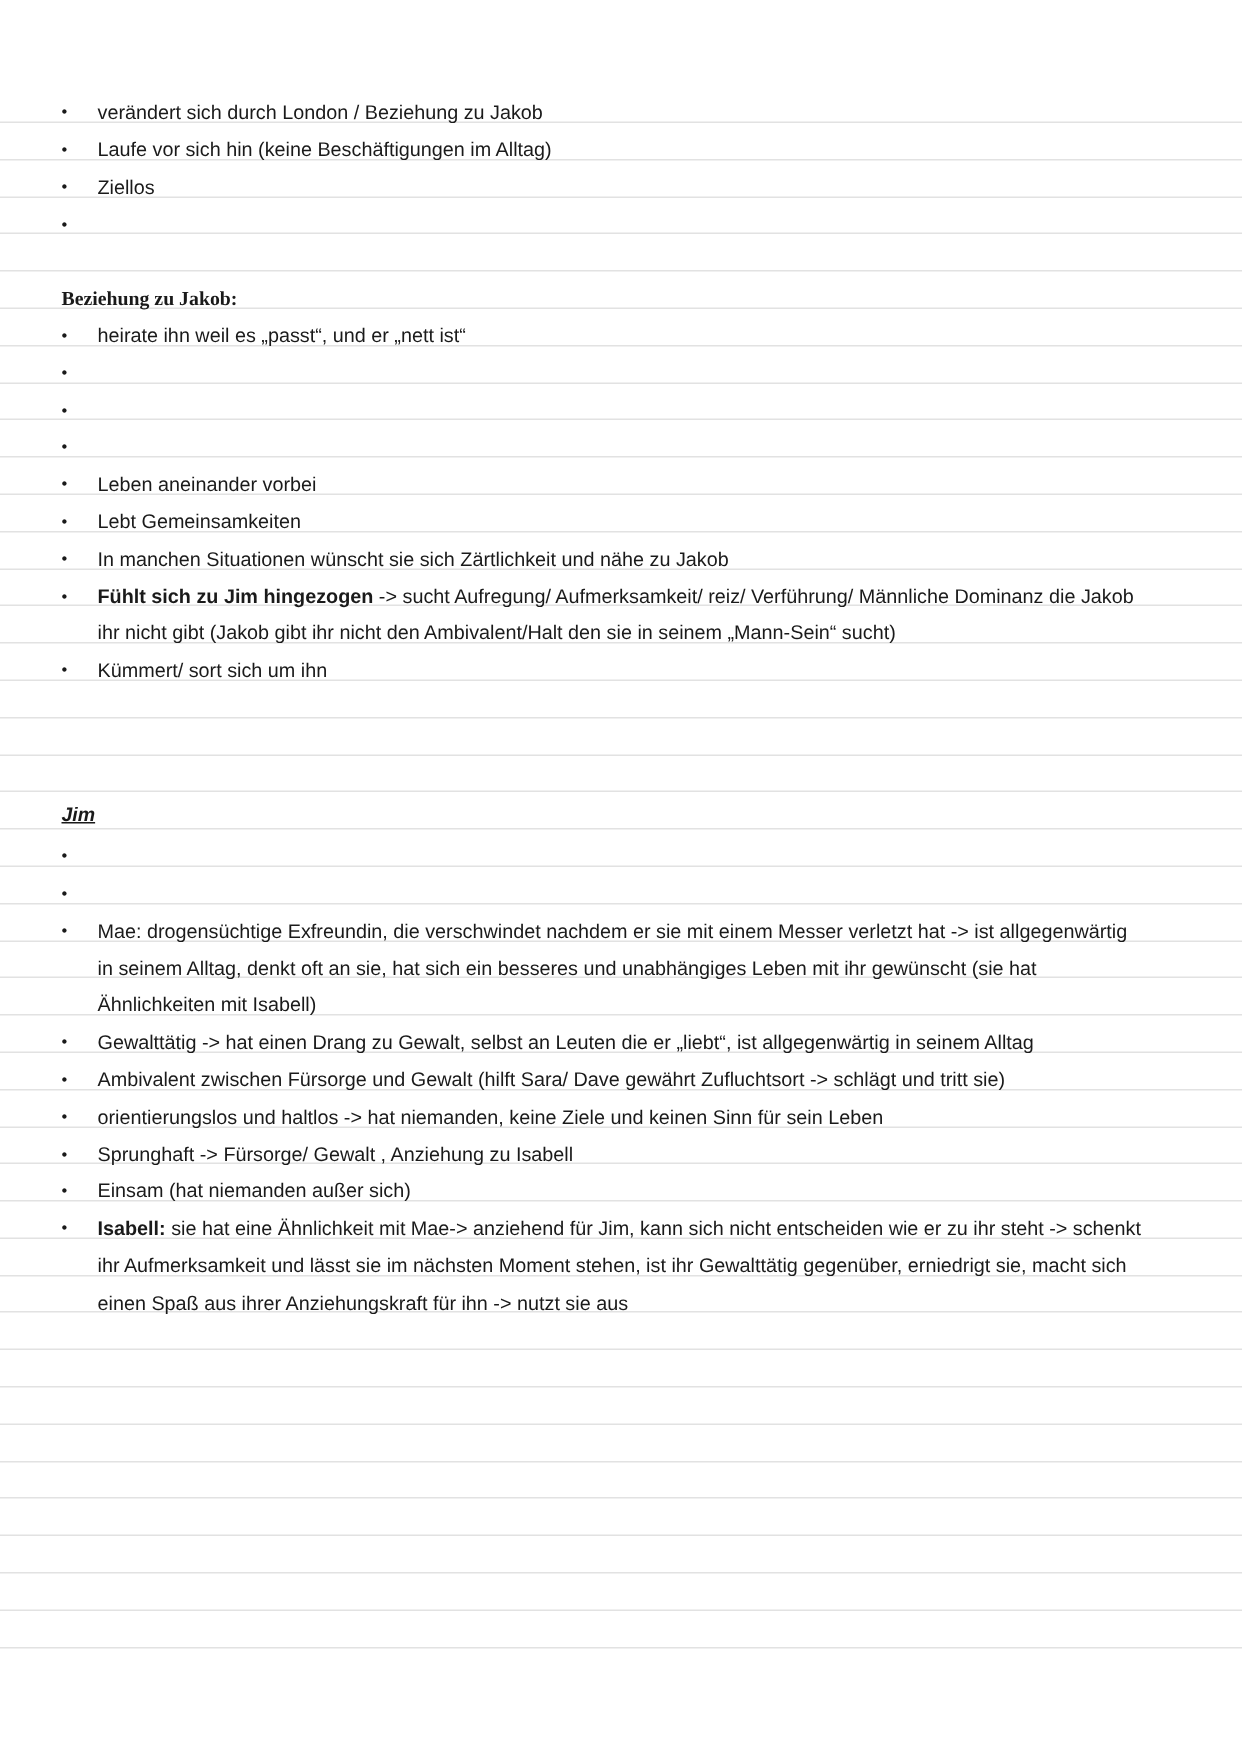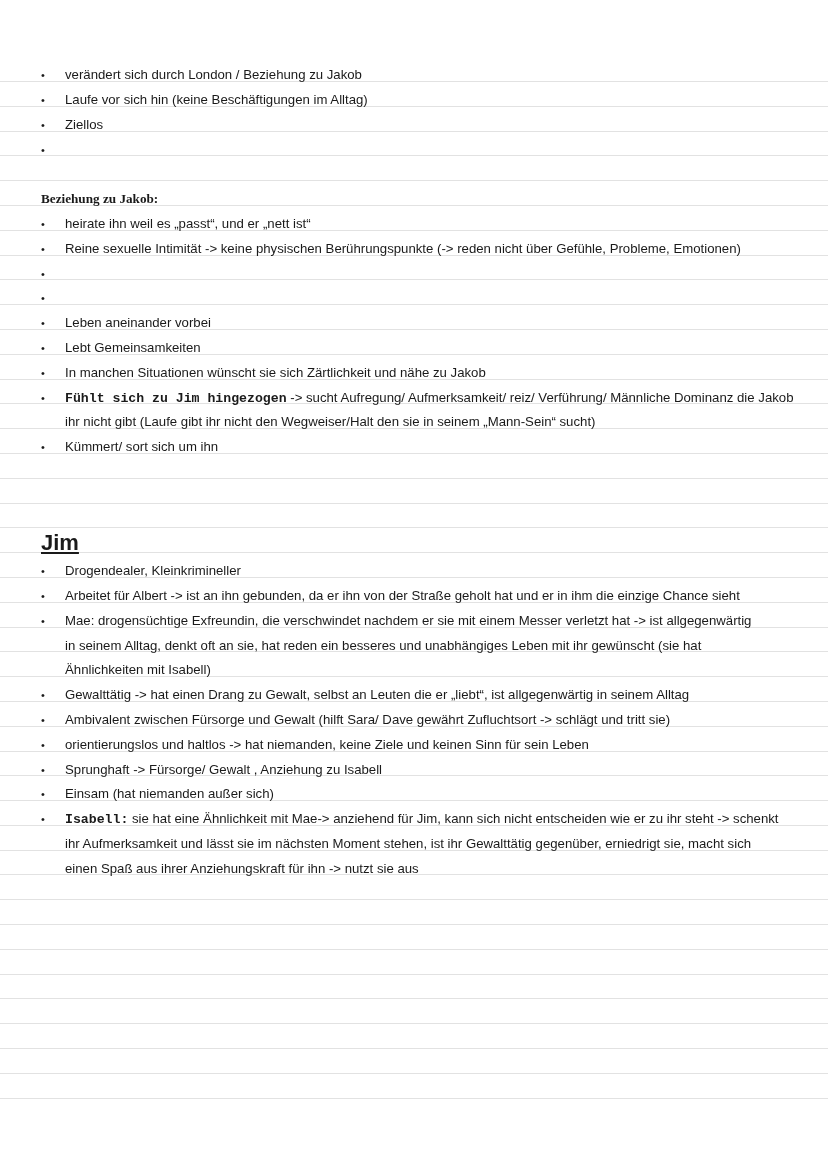--- a/index.html
+++ b/index.html
@@ -9,23 +9,23 @@
   }
   .page { position: absolute; left: 0; top: 57.2px; width: 828px; }
   .row {
     position: relative; height: 24.8px; box-sizing: border-box;
     border-bottom: 1px solid #e2e2e2;
     font-size: 13.2px; line-height: 24.8px; white-space: nowrap;
   }
   .row .txt { position: absolute; left: 65px; top: 6px; }
   .row .bullet { position: absolute; left: 41px; top: 6px; font-size: 11px; }
   .row.heading .txt { left: 41px; font-weight: bold; font-family: Liberation Serif, serif; }
-  .row.title .txt { left: 41px; font-size: 22px; font-weight: bold; text-decoration: underline; top: 3px; }
+  .row.title .txt { left: 41px; font-size: 13px; font-weight: bold; font-style: italic; text-decoration: underline; top: 3px; }
   .row.cont .txt { left: 65px; }
-  b { font-weight: bold; font-family: Liberation Mono, monospace; }
+  b { font-weight: bold; }
 </style>
 </head>
 <body>
 
 <div class="page" id="page">
     <div class="row bullet">
       <span class="bullet">•</span>
       <span class="txt">verändert sich durch London / Beziehung zu Jakob</span>
     </div>
     <div class="row bullet">
@@ -42,21 +42,20 @@
     <div class="row empty"></div>
     <div class="row heading">
       <span class="txt">Beziehung zu Jakob:</span>
     </div>
     <div class="row bullet">
       <span class="bullet">•</span>
       <span class="txt">heirate ihn weil es „passt“, und er „nett ist“</span>
     </div>
     <div class="row bullet">
       <span class="bullet">•</span>
-      <span class="txt">Reine sexuelle Intimität -&gt; keine physischen Berührungspunkte (-&gt; reden nicht über Gefühle, Probleme, Emotionen)</span>
     </div>
     <div class="row bullet">
       <span class="bullet">•</span>
     </div>
     <div class="row bullet">
       <span class="bullet">•</span>
     </div>
     <div class="row bullet">
       <span class="bullet">•</span>
       <span class="txt">Leben aneinander vorbei</span>
@@ -67,46 +66,44 @@
     </div>
     <div class="row bullet">
       <span class="bullet">•</span>
       <span class="txt">In manchen Situationen wünscht sie sich Zärtlichkeit und nähe zu Jakob</span>
     </div>
     <div class="row bullet">
       <span class="bullet">•</span>
       <span class="txt"><b>Fühlt sich zu Jim hingezogen</b><span> -&gt; sucht Aufregung/ Aufmerksamkeit/ reiz/ Verführung/ Männliche Dominanz die Jakob</span></span>
     </div>
     <div class="row cont">
-      <span class="txt">ihr nicht gibt (Laufe gibt ihr nicht den Wegweiser/Halt den sie in seinem „Mann-Sein“ sucht)</span>
+      <span class="txt">ihr nicht gibt (Jakob gibt ihr nicht den Ambivalent/Halt den sie in seinem „Mann-Sein“ sucht)</span>
     </div>
     <div class="row bullet">
       <span class="bullet">•</span>
       <span class="txt">Kümmert/ sort sich um ihn</span>
     </div>
     <div class="row empty"></div>
     <div class="row empty"></div>
     <div class="row empty"></div>
     <div class="row title">
       <span class="txt">Jim</span>
     </div>
     <div class="row bullet">
       <span class="bullet">•</span>
-      <span class="txt">Drogendealer, Kleinkrimineller</span>
     </div>
     <div class="row bullet">
       <span class="bullet">•</span>
-      <span class="txt">Arbeitet für Albert -&gt; ist an ihn gebunden, da er ihn von der Straße geholt hat und er in ihm die einzige Chance sieht</span>
     </div>
     <div class="row bullet">
       <span class="bullet">•</span>
       <span class="txt">Mae: drogensüchtige Exfreundin, die verschwindet nachdem er sie mit einem Messer verletzt hat -&gt; ist allgegenwärtig</span>
     </div>
     <div class="row cont">
-      <span class="txt">in seinem Alltag, denkt oft an sie, hat reden ein besseres und unabhängiges Leben mit ihr gewünscht (sie hat</span>
+      <span class="txt">in seinem Alltag, denkt oft an sie, hat sich ein besseres und unabhängiges Leben mit ihr gewünscht (sie hat</span>
     </div>
     <div class="row cont">
       <span class="txt">Ähnlichkeiten mit Isabell)</span>
     </div>
     <div class="row bullet">
       <span class="bullet">•</span>
       <span class="txt">Gewalttätig -&gt; hat einen Drang zu Gewalt, selbst an Leuten die er „liebt“, ist allgegenwärtig in seinem Alltag</span>
     </div>
     <div class="row bullet">
       <span class="bullet">•</span>

